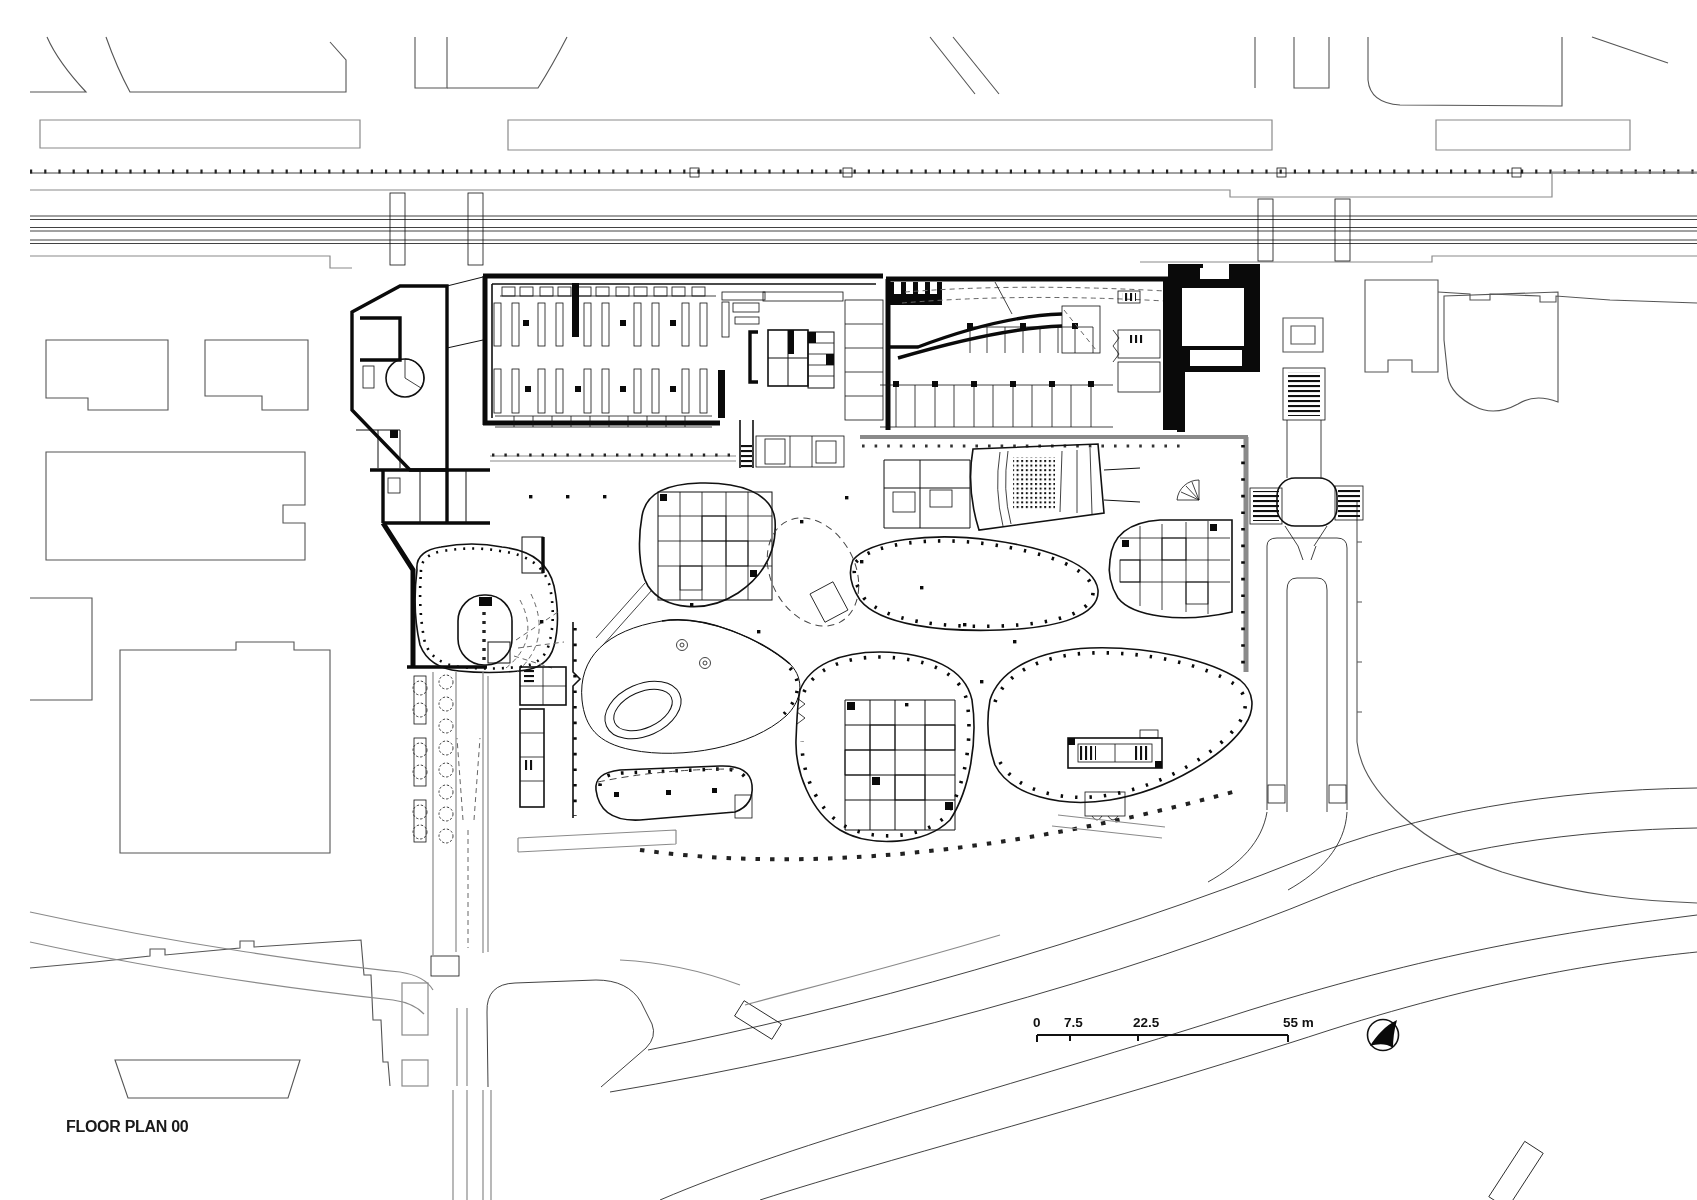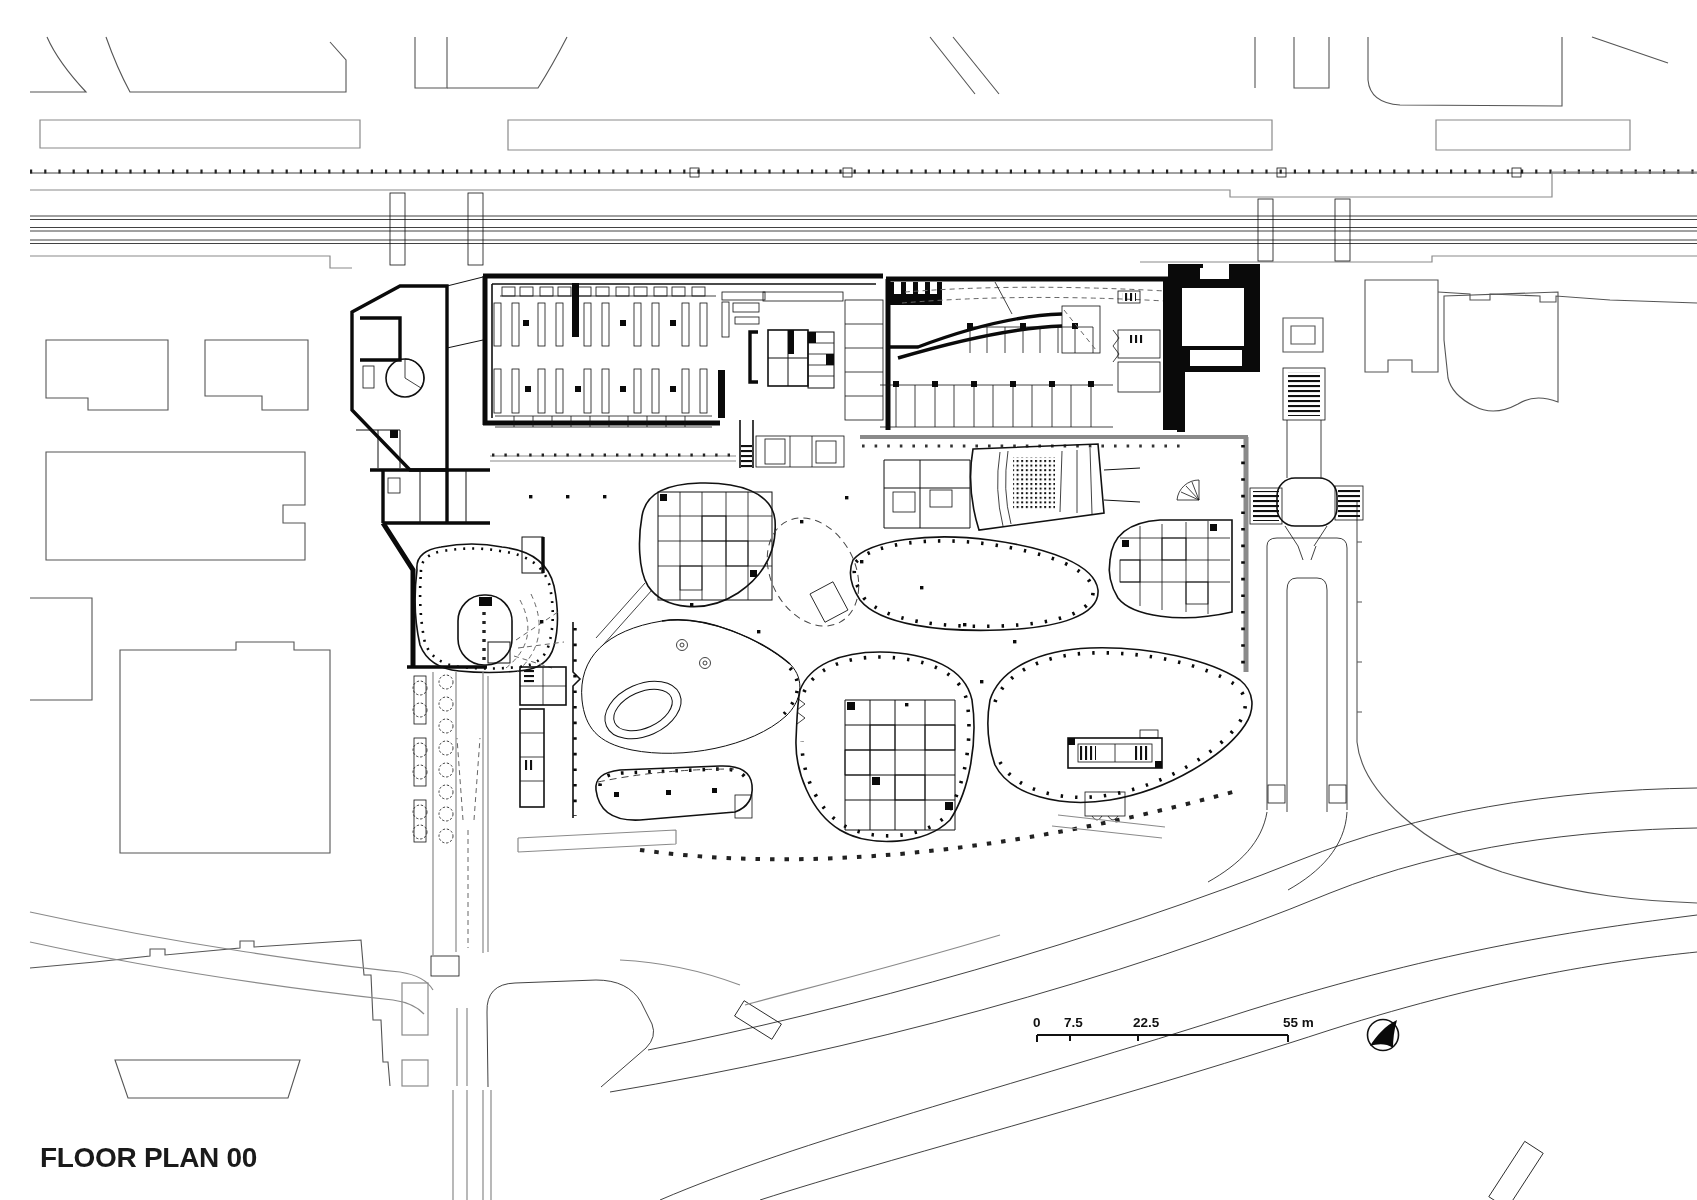--- a/index.html
+++ b/index.html
@@ -14,22 +14,22 @@
   .thk5{fill:none;stroke:#0a0a0a;stroke-width:5;}
   .gry {fill:none;stroke:#8a8a8a;stroke-width:1.2;}
   .gry2{fill:none;stroke:#8a8a8a;stroke-width:2.4;}
   .bld {fill:none;stroke:#555;stroke-width:1.1;}
   .dsh {fill:none;stroke:#444;stroke-width:1;stroke-dasharray:7 5;}
   .dshf{fill:none;stroke:#666;stroke-width:1;stroke-dasharray:5 4;}
   .tick{fill:none;stroke:#0a0a0a;stroke-width:3.6;stroke-dasharray:2.6 11;}
   .dotl{fill:none;stroke:#222;stroke-width:3.2;stroke-dasharray:2.6 9;}
   .blk {fill:#0a0a0a;stroke:none;}
   .wht {fill:#fff;stroke:none;}
-  .title{position:absolute;left:40px;top:1118px;font-size:28px;font-weight:bold;
-         letter-spacing:-.3px;color:#1a1a1a;margin-top:24px;}
+  .title{position:absolute;left:66px;top:1118px;font-size:16px;font-weight:bold;
+         letter-spacing:-.3px;color:#1a1a1a;}
   .sctext{font-size:13.5px;font-weight:bold;fill:#111;}
 </style>
 </head>
 <body>
 
 <div class="sheet">
 <svg width="1697" height="1200" viewBox="0 0 1697 1200" aria-label="architectural floor plan drawing">
   <defs>
     <pattern id="ladderH" width="6" height="5" patternUnits="userSpaceOnUse">
       <rect width="6" height="2.1" fill="#111"></rect>

